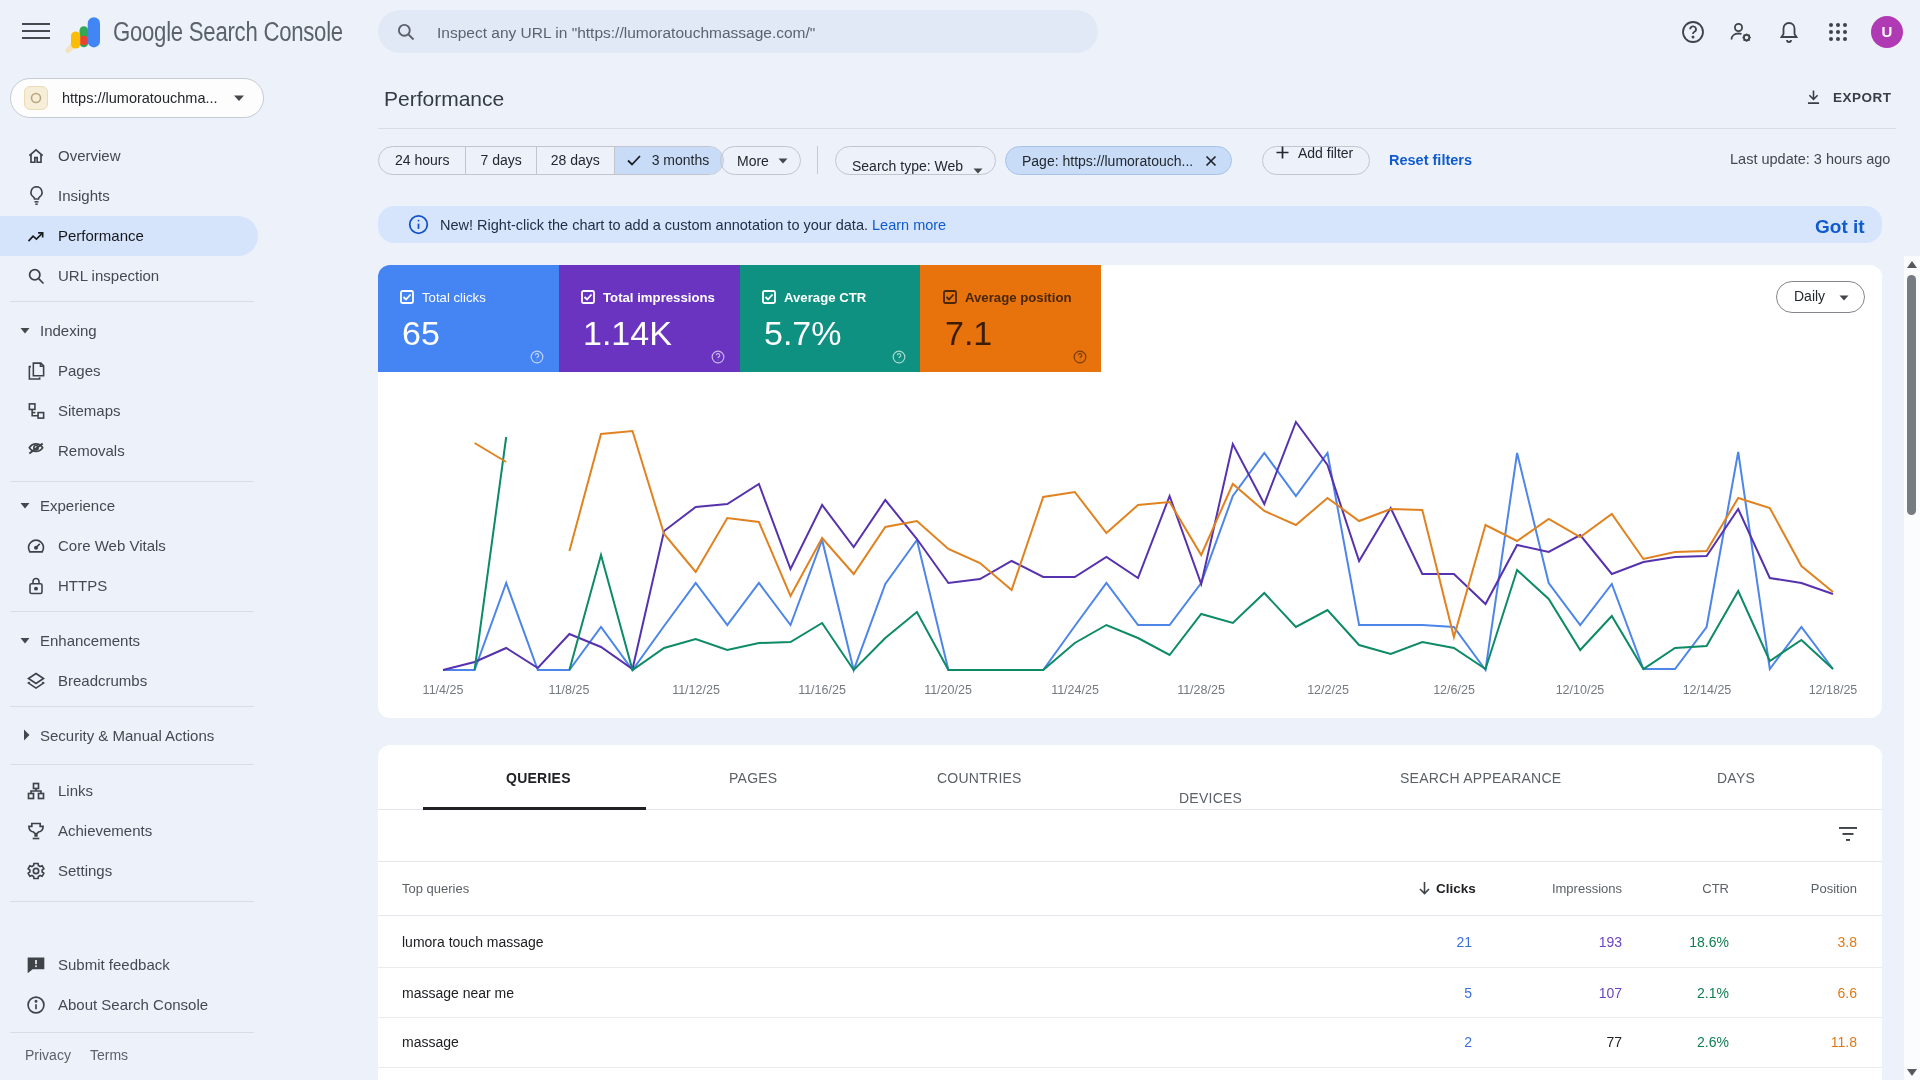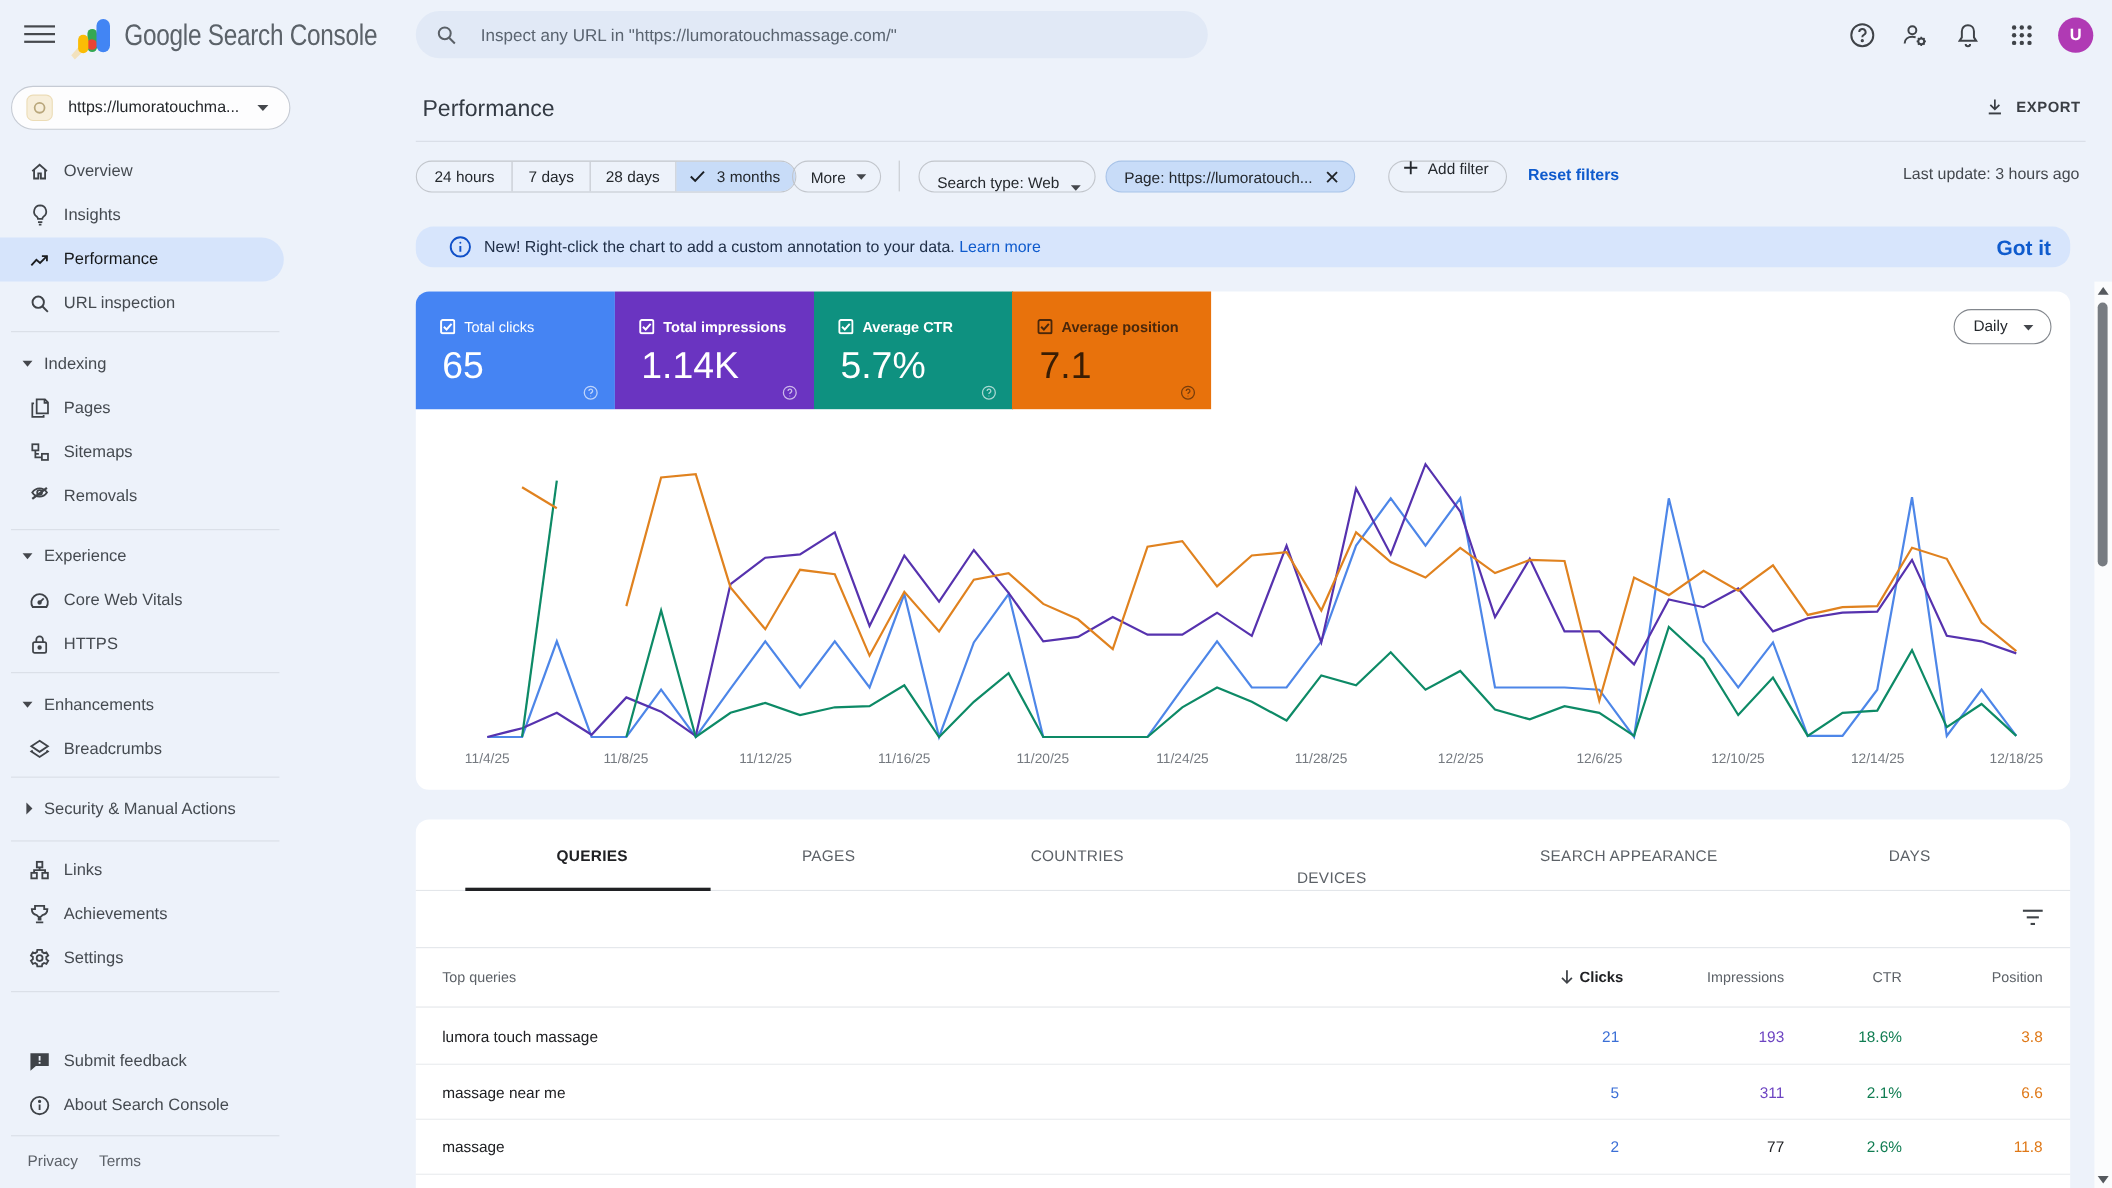--- a/index.html
+++ b/index.html
@@ -369,21 +369,21 @@
 
 <div class="abs" style="left:402px;top:934px;font-size:14px;color:#202124;">lumora touch massage</div>
 <div class="abs" style="left:1392px;top:934px;width:80px;font-size:14px;color:#3b6fd6;text-align:right;">21</div>
 <div class="abs" style="left:1522px;top:934px;width:100px;font-size:14px;color:#6d44c2;text-align:right;">193</div>
 <div class="abs" style="left:1649px;top:934px;width:80px;font-size:14px;color:#107d52;text-align:right;">18.6%</div>
 <div class="abs" style="left:1757px;top:934px;width:100px;font-size:14px;color:#df7817;text-align:right;">3.8</div>
 <div class="abs" style="left:378px;top:967px;width:1504px;height:1px;background:#e9ebee;"></div>
 
 <div class="abs" style="left:402px;top:985px;font-size:14px;color:#202124;">massage near me</div>
 <div class="abs" style="left:1392px;top:985px;width:80px;font-size:14px;color:#3b6fd6;text-align:right;">5</div>
-<div class="abs" style="left:1522px;top:985px;width:100px;font-size:14px;color:#6d44c2;text-align:right;">311</div>
+<div class="abs" style="left:1522px;top:985px;width:100px;font-size:14px;color:#6d44c2;text-align:right;">107</div>
 <div class="abs" style="left:1649px;top:985px;width:80px;font-size:14px;color:#107d52;text-align:right;">2.1%</div>
 <div class="abs" style="left:1757px;top:985px;width:100px;font-size:14px;color:#df7817;text-align:right;">6.6</div>
 <div class="abs" style="left:378px;top:1017px;width:1504px;height:1px;background:#e9ebee;"></div>
 
 <div class="abs" style="left:402px;top:1034px;font-size:14px;color:#202124;">massage</div>
 <div class="abs" style="left:1392px;top:1034px;width:80px;font-size:14px;color:#3b6fd6;text-align:right;">2</div>
 <div class="abs" style="left:1522px;top:1034px;width:100px;font-size:14px;color:#202124;text-align:right;">77</div>
 <div class="abs" style="left:1649px;top:1034px;width:80px;font-size:14px;color:#107d52;text-align:right;">2.6%</div>
 <div class="abs" style="left:1757px;top:1034px;width:100px;font-size:14px;color:#df7817;text-align:right;">11.8</div>
 <div class="abs" style="left:378px;top:1067px;width:1504px;height:1px;background:#e9ebee;"></div>

